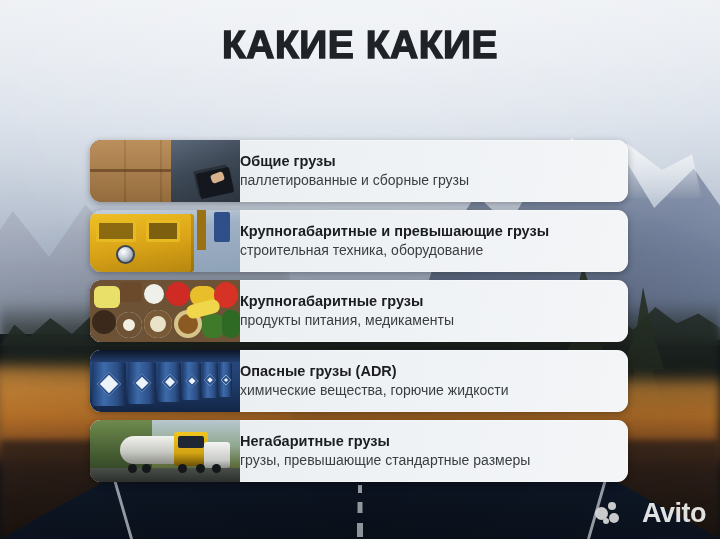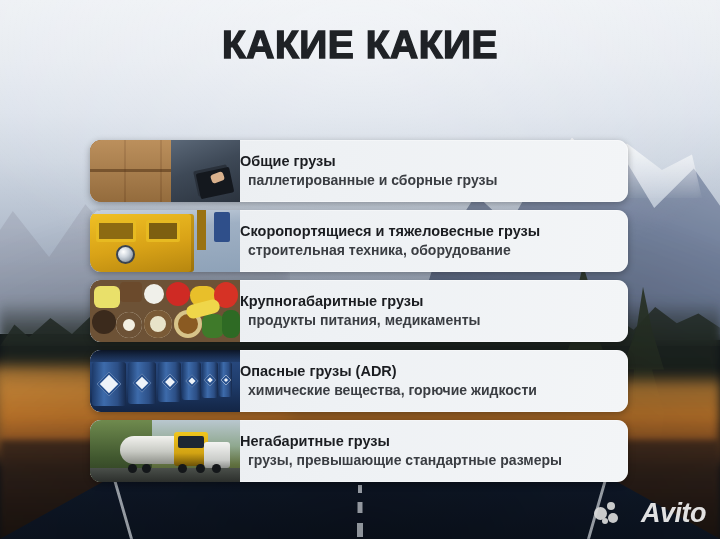--- a/index.html
+++ b/index.html
@@ -260,24 +260,23 @@
   .card-title {
     color: #1b1d21;
     font-size: 14.5px;
     font-weight: bold;
     line-height: 19px;
     white-space: nowrap;
   }
   .card-sub {
     color: #3a3d42;
     font-size: 14px;
-    font-weight: bold;
+    font-weight: normal;
     line-height: 19px;
     white-space: nowrap;
-    margin-left: 8px;
   }
 
   
   
   .t-boxes {
     position: absolute; inset: 0;
     background:
       linear-gradient(90deg, #a9773f 0%, #9d6c39 46%, #8a5f32 52%, #8a5f32 100%);
   }
   .t-boxes::before {
@@ -479,21 +478,20 @@
   
   .watermark {
     position: absolute;
     right: 14px;
     bottom: 12px;
     display: flex;
     align-items: center;
     gap: 23px;
     z-index: 8;
     opacity: 0.93;
-    font-style: italic;
   }
   .wm-dots {
     position: relative;
     width: 24px; height: 24px;
     flex: 0 0 24px;
   }
   .wm-dots span {
     position: absolute;
     border-radius: 50%;
     background: #d9d9d9;
@@ -556,21 +554,21 @@
         <div class="t-crane">
           <div class="t-crane-mast"></div>
           <div class="t-crane-body"></div>
           <div class="t-crane-win"></div>
           <div class="t-crane-win2"></div>
           <div class="t-crane-lamp"></div>
           <div class="t-crane-arm"></div>
         </div>
       </div>
       <div class="card-text">
-        <div class="card-title">Скоропортящиеся и тяжеловесные грузы</div>
+        <div class="card-title">Крупногабаритные и превышающие грузы</div>
         <div class="card-sub">строительная техника, оборудование</div>
       </div>
     </div>
 
     <div class="card narrow">
       <div class="thumb">
         <div class="t-food">
           <i class="f1"></i>
             <i class="f2"></i>
             <i class="f3"></i>

